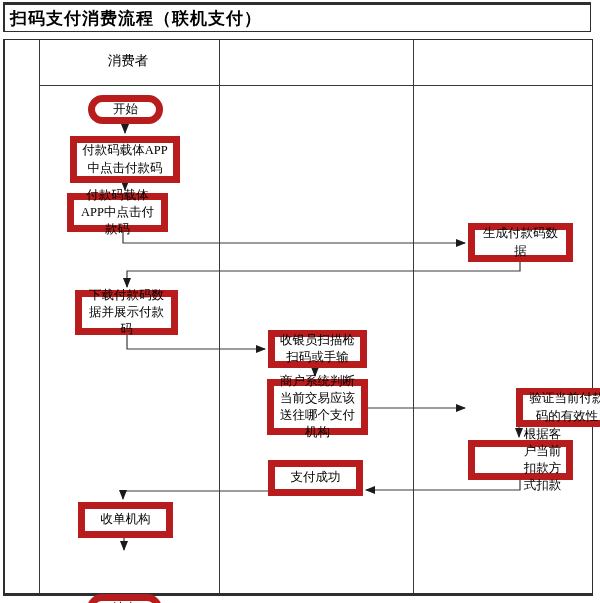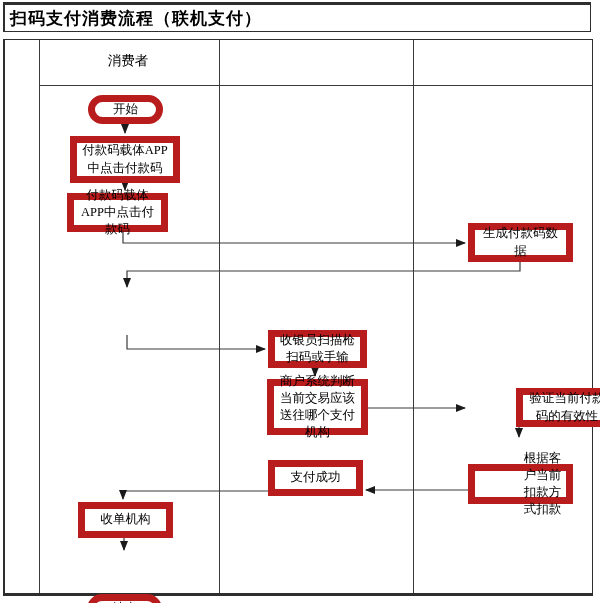--- a/index.html
+++ b/index.html
@@ -103,34 +103,37 @@
   </div>
 
   <div class="node" style="left:67px;  top:193px; width:101px; height:39px;">
     <span>付款码载体APP中点击付款码</span>
   </div>
 
   <div class="node" style="left:468px; top:223px; width:105px; height:39px;">
     <span>生成付款码数据</span>
   </div>
 
+  <div class="node" style="left:75px;  top:290px; width:103px; height:45px;">
+    <span>下载付款码数据并展示付款码</span>
+  </div>
 
   <div class="node" style="left:268px; top:330px; width:99px;  height:38px;">
     <span>收银员扫描枪扫码或手输</span>
   </div>
 
   <div class="node" style="left:267px; top:379px; width:101px; height:56px;text-align:center;">
     <span>商户系统判断当前交易应该送往哪个支付机构</span>
   </div>
 
   <div class="node" style="left:468px; top:388px; width:102px; height:39px;margin-left:48px;">
     <span>验证当前付款码的有效性</span>
   </div>
 
-  <div class="node" style="left:468px; top:464px; width:105px; height:40px;padding-left:47px;">
+  <div class="node" style="left:468px; top:440px; width:105px; height:40px;padding-left:47px;">
     <span>根据客户当前扣款方式扣款</span>
   </div>
 
   <div class="node" style="left:268px; top:460px; width:95px;  height:36px;">
     <span>支付成功</span>
   </div>
 
   <div class="node" style="left:78px;  top:502px; width:95px;  height:36px;">
     <span>收单机构</span>
   </div>

